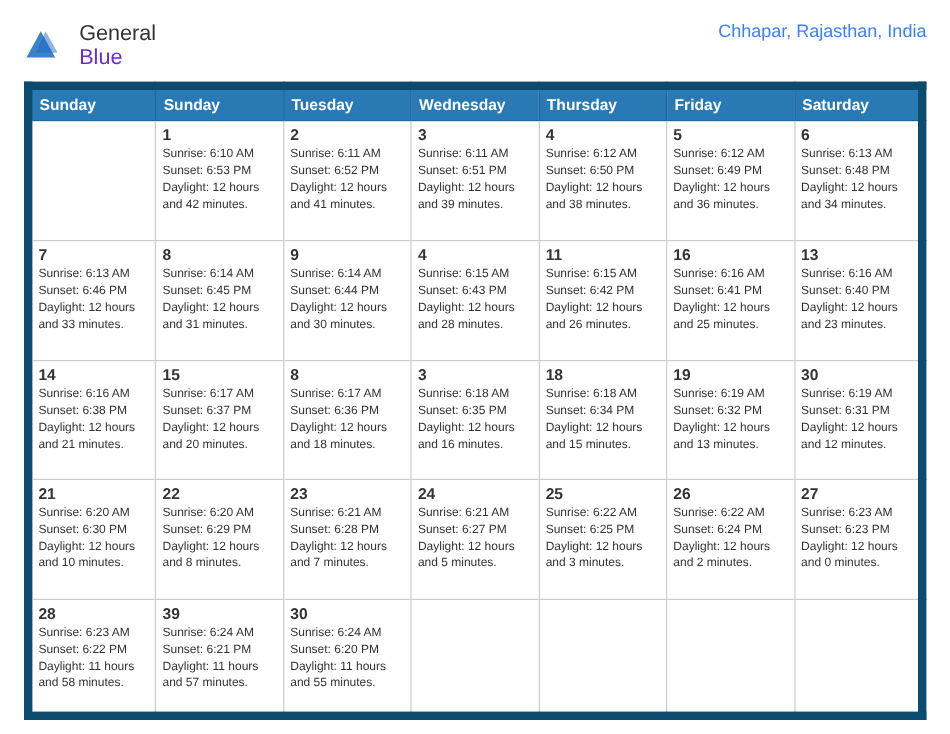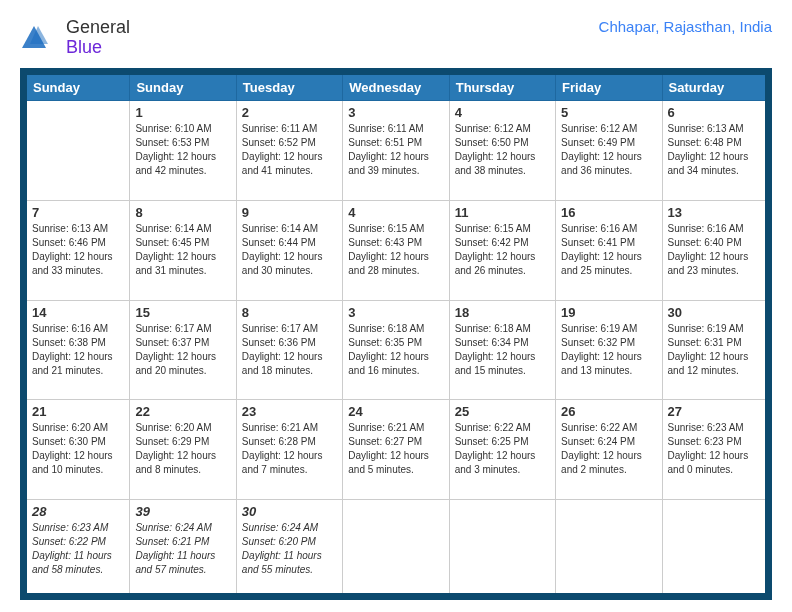--- a/index.html
+++ b/index.html
@@ -86,21 +86,20 @@
     .cell-text {
       font-size: 10px;
       line-height: 1.4;
       color: #333;
     }
     .empty-cell {
       background: #fff;
     }
     .last-row td {
       height: 78px;
-      font-style: italic;
     }
   </style>
 </head>
 <body>
 
 <div class="page">
   <div class="header">
     <div class="logo">
       <svg class="logo-icon" viewBox="0 0 28 28">
         <polygon points="14,2 26,24 2,24" fill="#1a6bbf" opacity="0.85"></polygon>

